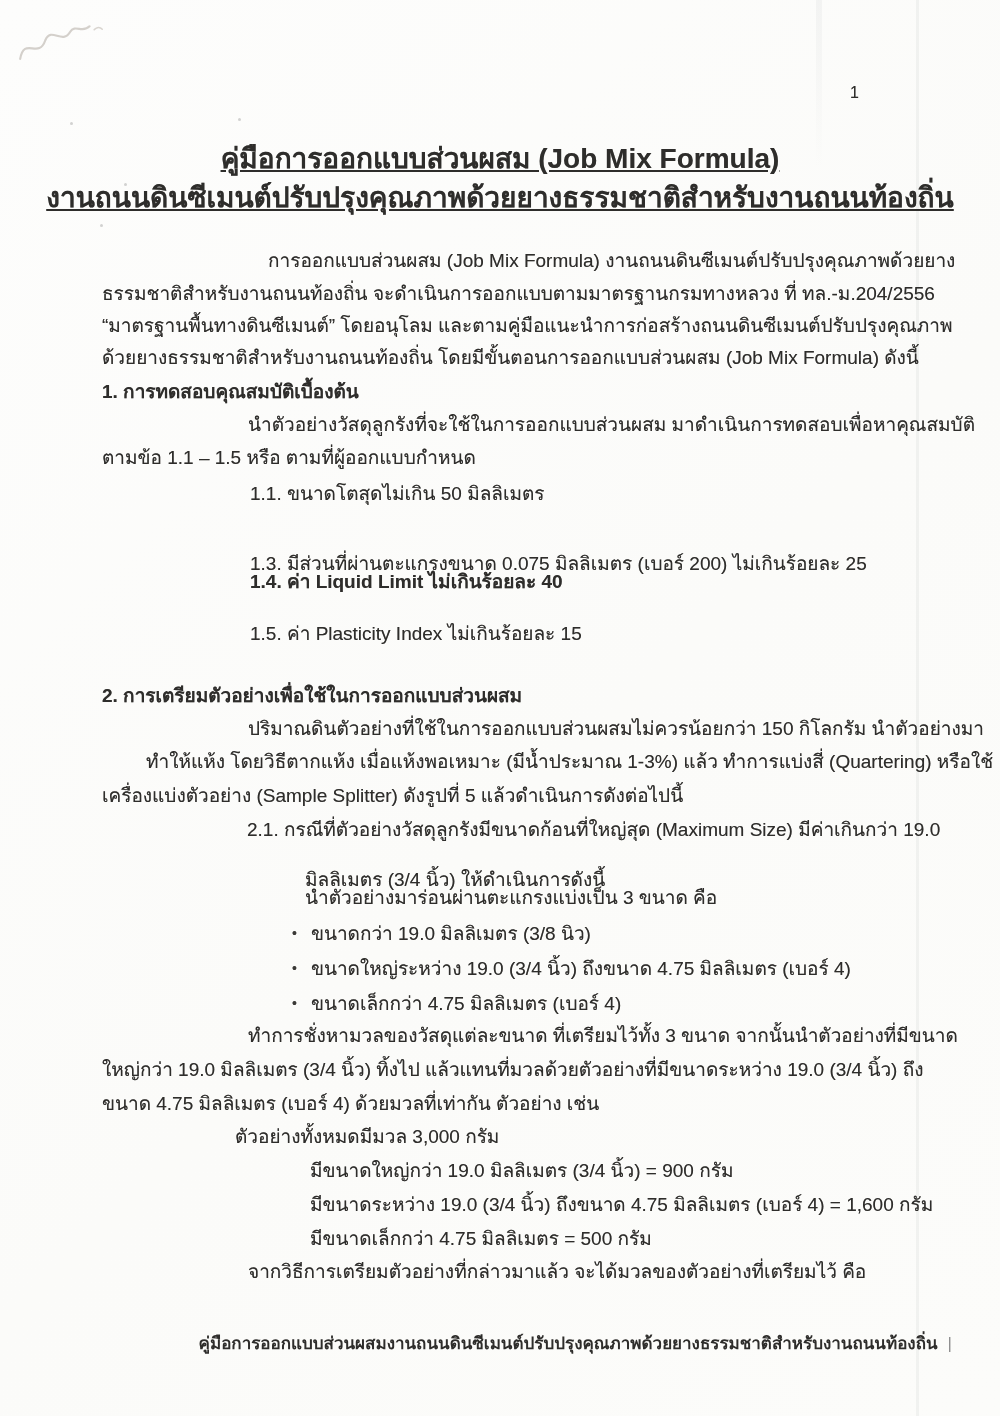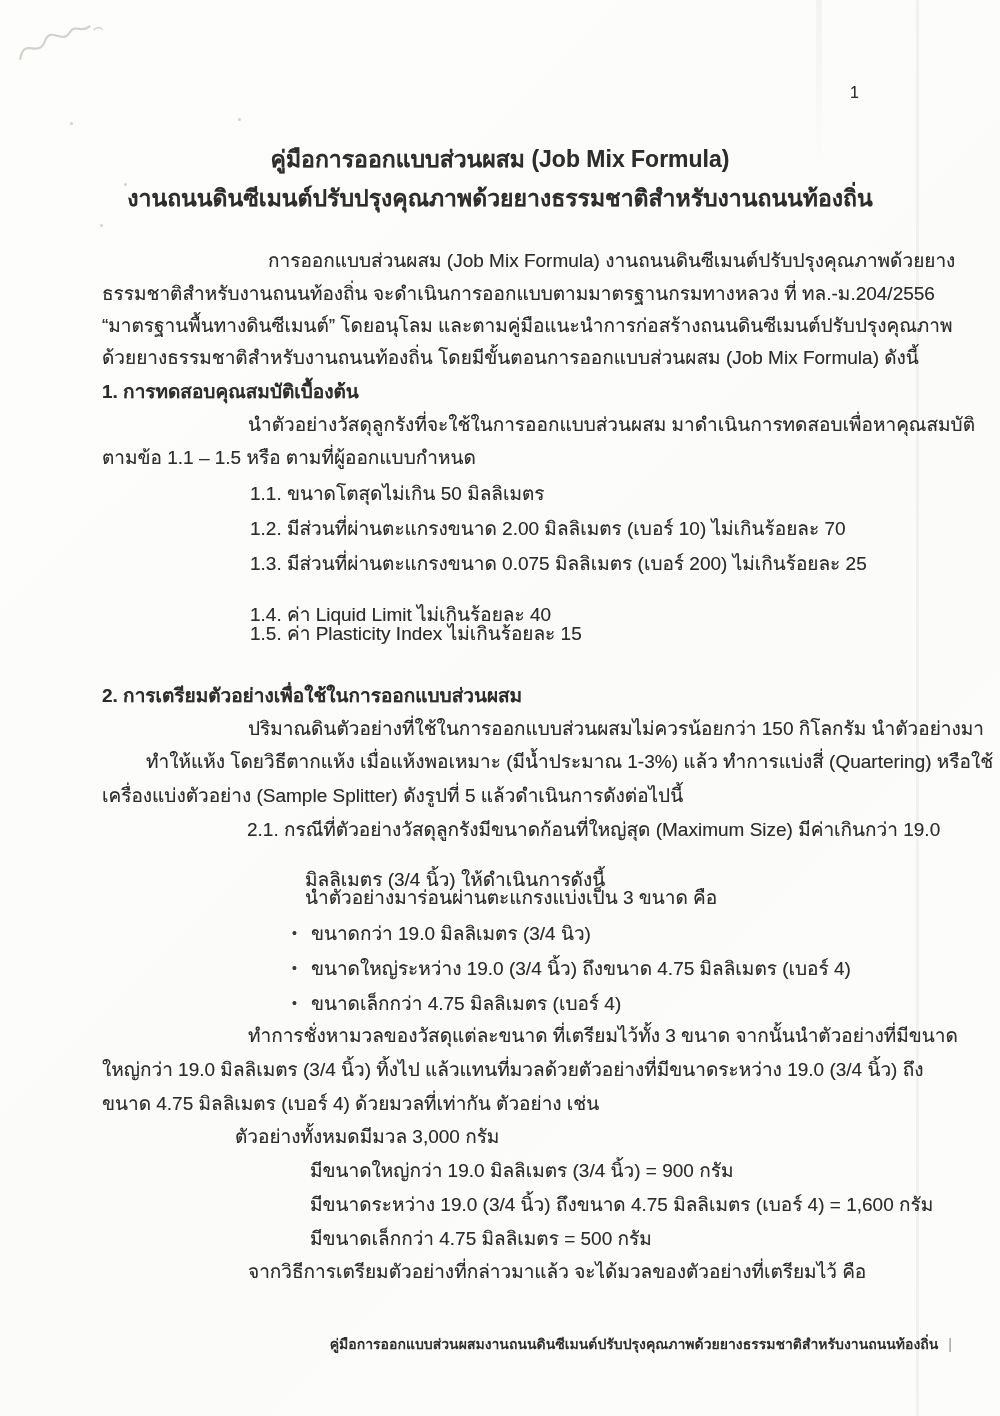--- a/index.html
+++ b/index.html
@@ -19,34 +19,34 @@
   .line{
     position:absolute;
     white-space:nowrap;
     font-size:19px;
     line-height:30px;
     color:#2e2d2b;
     text-shadow:0 0 0.5px rgba(46,45,43,.45);
   }
   .bold{font-weight:700;}
   .center{left:0;width:1000px;text-align:center;}
-  .title{font-size:23px;}
+  .title{font-size:28px;text-decoration:underline;}
   .pagenum{font-size:16px;letter-spacing:.5px;}
   .bullet-dot{
     display:inline-block;
     font-size:14px;
     vertical-align:2px;
     margin-right:14px;
     color:#3a3936;
   }
   .footer{
     position:absolute;
     top:1331px;
     right:48px;
-    font-size:14px;
+    font-size:17px;
     line-height:26px;
     white-space:nowrap;
   }
   .footer .bar{
     font-weight:400;
     color:#8f8f8f;
     margin-left:10px;
   }
   .streak{
     position:absolute;
@@ -98,36 +98,35 @@
   <div class="line" style="left:248px;top:246px;margin-left:20px;">การออกแบบส่วนผสม (Job Mix Formula) งานถนนดินซีเมนต์ปรับปรุงคุณภาพด้วยยาง</div>
   <div class="line" style="left:102px;top:279px;">ธรรมชาติสำหรับงานถนนท้องถิ่น จะดำเนินการออกแบบตามมาตรฐานกรมทางหลวง ที่ ทล.-ม.204/2556</div>
   <div class="line" style="left:102px;top:343px;">ด้วยยางธรรมชาติสำหรับงานถนนท้องถิ่น โดยมีขั้นตอนการออกแบบส่วนผสม (Job Mix Formula) ดังนี้</div>
   <div class="line" style="left:102px;top:311px;">“มาตรฐานพื้นทางดินซีเมนต์” โดยอนุโลม และตามคู่มือแนะนำการก่อสร้างถนนดินซีเมนต์ปรับปรุงคุณภาพ</div>
 
   <div class="line bold" style="left:102px;top:377px;">1.  การทดสอบคุณสมบัติเบื้องต้น</div>
   <div class="line" style="left:248px;top:410px;">นำตัวอย่างวัสดุลูกรังที่จะใช้ในการออกแบบส่วนผสม มาดำเนินการทดสอบเพื่อหาคุณสมบัติ</div>
   <div class="line" style="left:102px;top:443px;">ตามข้อ 1.1 – 1.5 หรือ ตามที่ผู้ออกแบบกำหนด</div>
 
   <div class="line" style="left:250px;top:479px;">1.1. ขนาดโตสุดไม่เกิน 50 มิลลิเมตร</div>
-  <div class="line" style="left:250px;top:514px;">1.2. มีส่วนที่ผ่านตะแกรงขนาด 2.00 มิลลิเมตร (เบอร์ 10) ไม่เกินร้อยละ 70</div>
   <div class="line" style="left:250px;top:549px;">1.3. มีส่วนที่ผ่านตะแกรงขนาด 0.075 มิลลิเมตร (เบอร์ 200) ไม่เกินร้อยละ 25</div>
-  <div class="line" style="left:250px;top:600px;">1.4. ค่า Liquid Limit ไม่เกินร้อยละ 40</div>
+  <div class="line" style="left:250px;top:567px;font-weight:bold;">1.4. ค่า Liquid Limit ไม่เกินร้อยละ 40</div>
   <div class="line" style="left:250px;top:619px;">1.5. ค่า Plasticity Index ไม่เกินร้อยละ 15</div>
 
   <div class="line bold" style="left:102px;top:681px;">2.  การเตรียมตัวอย่างเพื่อใช้ในการออกแบบส่วนผสม</div>
   <div class="line" style="left:248px;top:714px;">ปริมาณดินตัวอย่างที่ใช้ในการออกแบบส่วนผสมไม่ควรน้อยกว่า 150 กิโลกรัม นำตัวอย่างมา</div>
   <div class="line" style="left:102px;top:747px;margin-left:44px;">ทำให้แห้ง โดยวิธีตากแห้ง เมื่อแห้งพอเหมาะ (มีน้ำประมาณ 1-3%) แล้ว ทำการแบ่งสี่ (Quartering) หรือใช้</div>
   <div class="line" style="left:102px;top:781px;">เครื่องแบ่งตัวอย่าง (Sample Splitter) ดังรูปที่ 5 แล้วดำเนินการดังต่อไปนี้</div>
 
   <div class="line" style="left:247px;top:815px;">2.1. กรณีที่ตัวอย่างวัสดุลูกรังมีขนาดก้อนที่ใหญ่สุด (Maximum Size) มีค่าเกินกว่า 19.0</div>
   <div class="line" style="left:305px;top:849px;margin-top:16px;">มิลลิเมตร (3/4 นิ้ว) ให้ดำเนินการดังนี้</div>
   <div class="line" style="left:305px;top:883px;">นำตัวอย่างมาร่อนผ่านตะแกรงแบ่งเป็น 3 ขนาด คือ</div>
 
   <div class="line" style="left:292px;top:918px;">
-    <span class="bullet-dot">•</span><span>ขนาดกว่า 19.0 มิลลิเมตร (3/4 นิว)</span>
+    <span class="bullet-dot">•</span><span>ขนาดกว่า 19.0 มิลลิเมตร (3/8 นิว)</span>
   </div>
   <div class="line" style="left:292px;top:953px;">
     <span class="bullet-dot">•</span><span>ขนาดใหญ่ระหว่าง 19.0 (3/4 นิ้ว) ถึงขนาด 4.75 มิลลิเมตร (เบอร์ 4)</span>
   </div>
   <div class="line" style="left:292px;top:988px;">
     <span class="bullet-dot">•</span><span>ขนาดเล็กกว่า 4.75 มิลลิเมตร (เบอร์ 4)</span>
   </div>
 
   <div class="line" style="left:248px;top:1021px;">ทำการชั่งหามวลของวัสดุแต่ละขนาด ที่เตรียมไว้ทั้ง 3 ขนาด จากนั้นนำตัวอย่างที่มีขนาด</div>
   <div class="line" style="left:102px;top:1055px;">ใหญ่กว่า 19.0 มิลลิเมตร (3/4 นิ้ว) ทิ้งไป แล้วแทนที่มวลด้วยตัวอย่างที่มีขนาดระหว่าง 19.0 (3/4 นิ้ว) ถึง</div>

